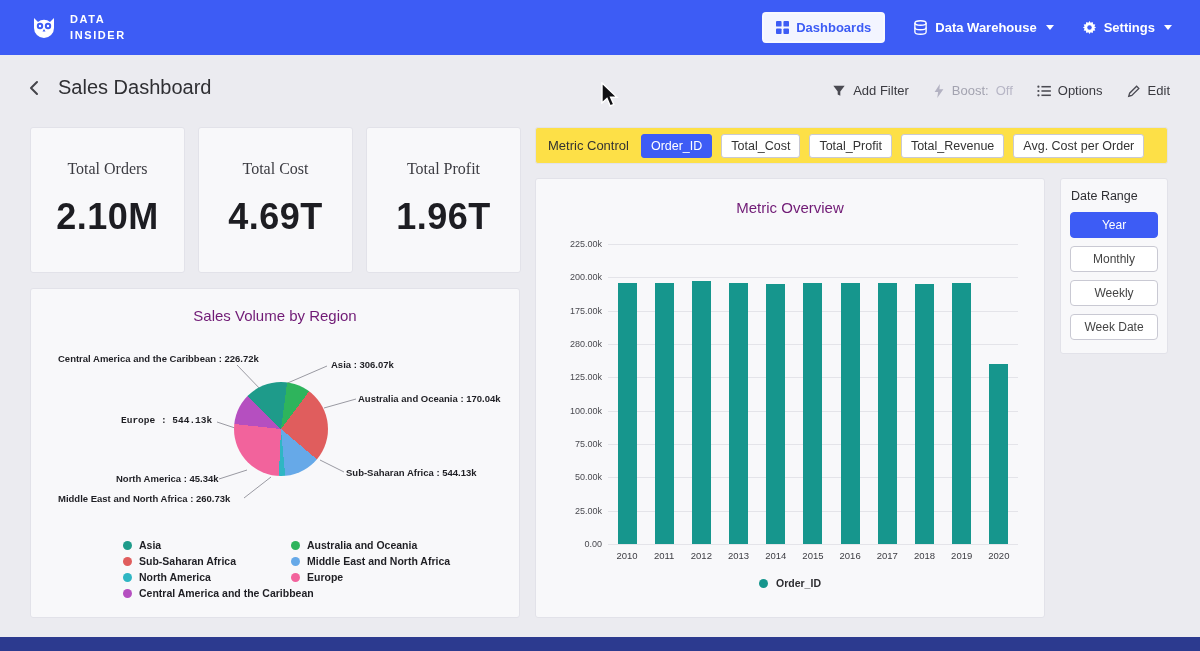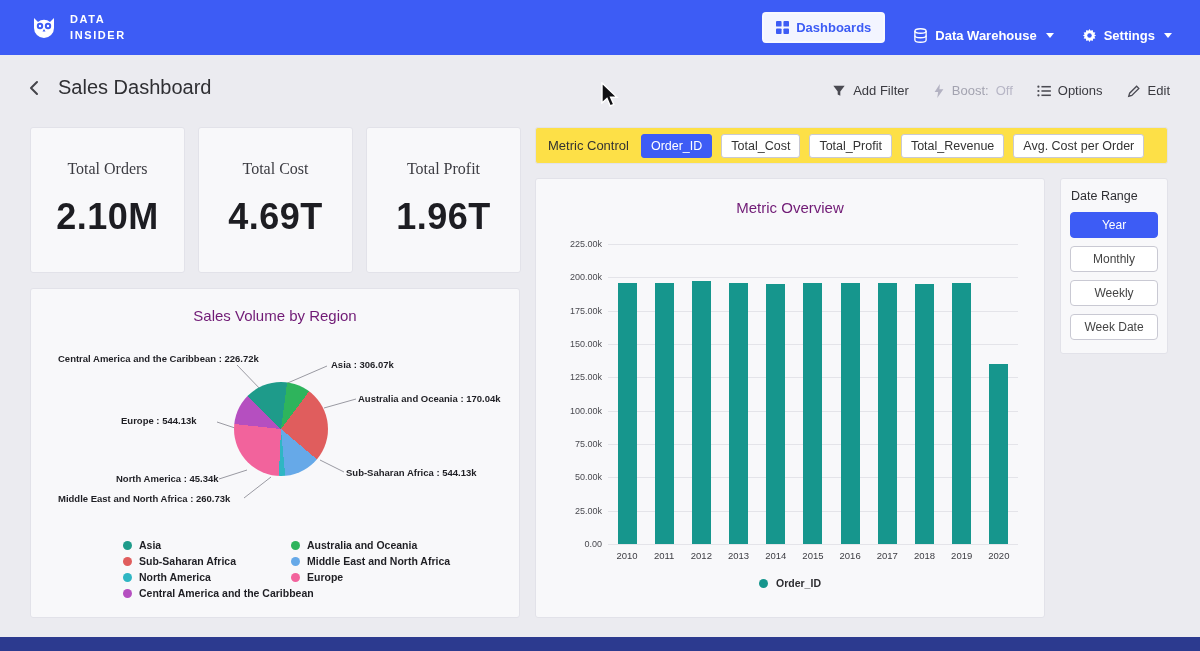--- a/index.html
+++ b/index.html
@@ -11,21 +11,21 @@
     background:#ebebf0;
   }
   
   .topbar {
     position:absolute; left:0; top:0; width:1200px; height:55px;
     background:#3d5cf5; display:flex; align-items:center;
     padding:0 28px;
   }
   .brand { display:flex; align-items:center; gap:10px; color:#fff; }
   .brand-text { font-size:11px; font-weight:bold; letter-spacing:1.6px; line-height:1.4; }
-  .topnav { margin-left:auto; display:flex; align-items:flex-end; gap:28px; }
+  .topnav { margin-left:auto; display:flex; align-items:center; gap:28px; }
   .nav-btn {
     background:#f3f5ff; color:#3d5cf5; font-weight:bold; font-size:13px;
     padding:6px 12px; border-radius:4px; display:flex; align-items:center; gap:7px;
     border:2px solid rgba(255,255,255,.45); cursor:pointer;
     font-family:"Liberation Sans", sans-serif;
   }
   .nav-link { color:#fff; font-size:13px; font-weight:bold; display:flex; align-items:center; gap:7px; cursor:pointer; }
   .chev { width:0; height:0; border-left:4px solid transparent; border-right:4px solid transparent; border-top:5px solid #fff; margin-left:2px; }
   
   .subheader { position:absolute; left:26px; top:76px; display:flex; align-items:center; gap:14px; }
@@ -264,21 +264,21 @@
         <div class="slot" style="align-items: flex-end;">
           <div class="bar" style="height: 261.3px; background: rgb(22, 150, 141);"></div>
         </div>
         <div class="slot" style="align-items: flex-end;">
           <div class="bar" style="height: 180px; background: rgb(22, 150, 141);"></div>
         </div>
       </div>
   <div class="ytick" style="top: -5px;">225.00k</div>
       <div class="ytick" style="top: 28.3333px;">200.00k</div>
       <div class="ytick" style="top: 61.6667px;">175.00k</div>
-      <div class="ytick" style="top: 95px;">150.00k</div>
+      <div class="ytick" style="top: 95px;">280.00k</div>
       <div class="ytick" style="top: 128.333px;">125.00k</div>
       <div class="ytick" style="top: 161.667px;">100.00k</div>
       <div class="ytick" style="top: 195px;">75.00k</div>
       <div class="ytick" style="top: 228.333px;">50.00k</div>
       <div class="ytick" style="top: 261.667px;">25.00k</div>
       <div class="ytick" style="top: 295px;">0.00</div>
     </div>
   <div id="xlabels-row">
       <div class="slot xlab">2010</div>
       <div class="slot xlab">2011</div>
@@ -322,21 +322,21 @@
         <line x1="232" y1="60" x2="206" y2="33"></line>
       </g>
     </svg>
     <div id="pie" style="background: conic-gradient(from -45deg, rgb(30, 155, 138) 0deg, rgb(30, 155, 138) 52.54deg, rgb(46, 180, 92) 52.54deg, rgb(46, 180, 92) 81.73deg, rgb(224, 93, 93) 81.73deg, rgb(224, 93, 93) 175.14deg, rgb(102, 169, 232) 175.14deg, rgb(102, 169, 232) 219.89deg, rgb(47, 182, 195) 219.89deg, rgb(47, 182, 195) 227.68deg, rgb(242, 99, 156) 227.68deg, rgb(242, 99, 156) 321.08deg, rgb(181, 79, 192) 321.08deg, rgb(181, 79, 192) 360deg);"></div>
     <div id="pie-callouts">
         <div class="callout" style="left: 300px; top: 27px;">Asia : 306.07k</div>
         <div class="callout" style="left: 327px; top: 61px;">Australia and Oceania : 170.04k</div>
         <div class="callout" style="left: 315px; top: 135px;">Sub-Saharan Africa : 544.13k</div>
         <div class="callout" style="left: 27px; top: 161px;">Middle East and North Africa : 260.73k</div>
         <div class="callout" style="left: 85px; top: 141px;">North America : 45.34k</div>
-        <div class="callout" style="left: 90px; top: 83px;">Europe : 544.13k</div>
+        <div class="callout" style="left: 90px; top: 83px; font-family: Liberation Mono, monospace;">Europe : 544.13k</div>
         <div class="callout" style="left: 27px; top: 21px;">Central America and the Caribbean : 226.72k</div>
       </div>
     <div id="pie-legend">
         <div class="pleg-row" style="left: 92px; top: 207px;">
           <span class="dot" style="background: rgb(30, 155, 138);"></span>
           <span>Asia</span>
         </div>
         <div class="pleg-row" style="left: 92px; top: 223px;">
           <span class="dot" style="background: rgb(224, 93, 93);"></span>
           <span>Sub-Saharan Africa</span>

